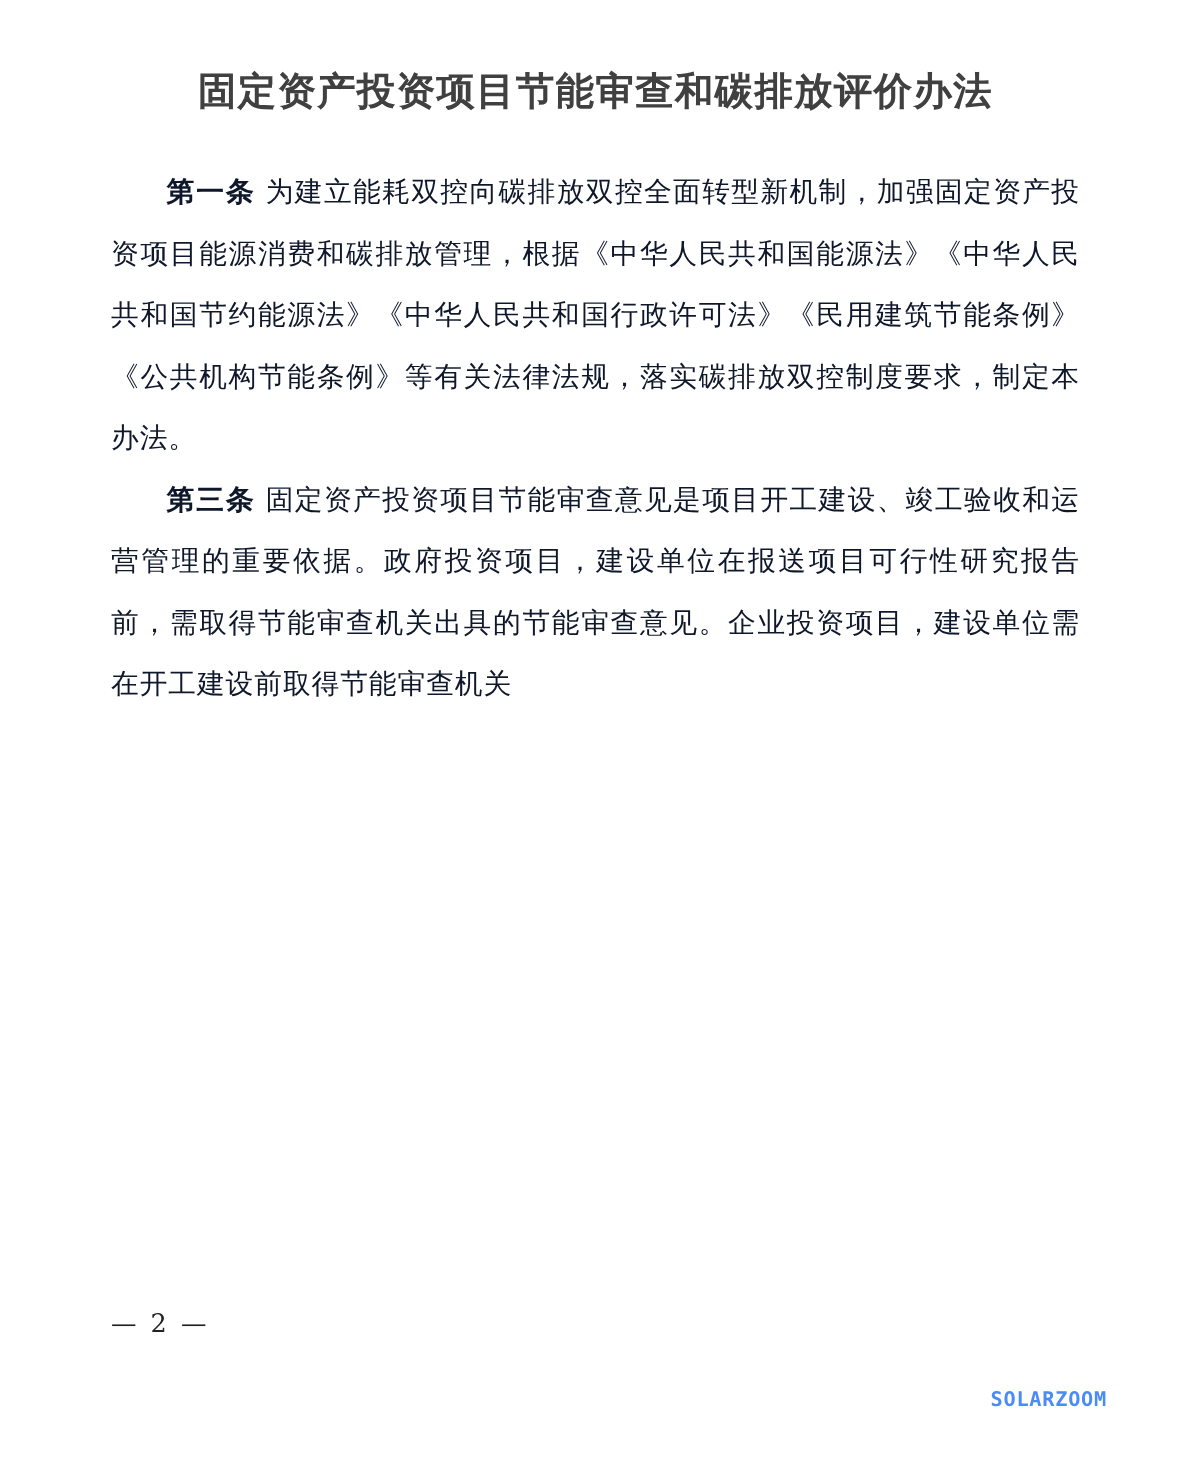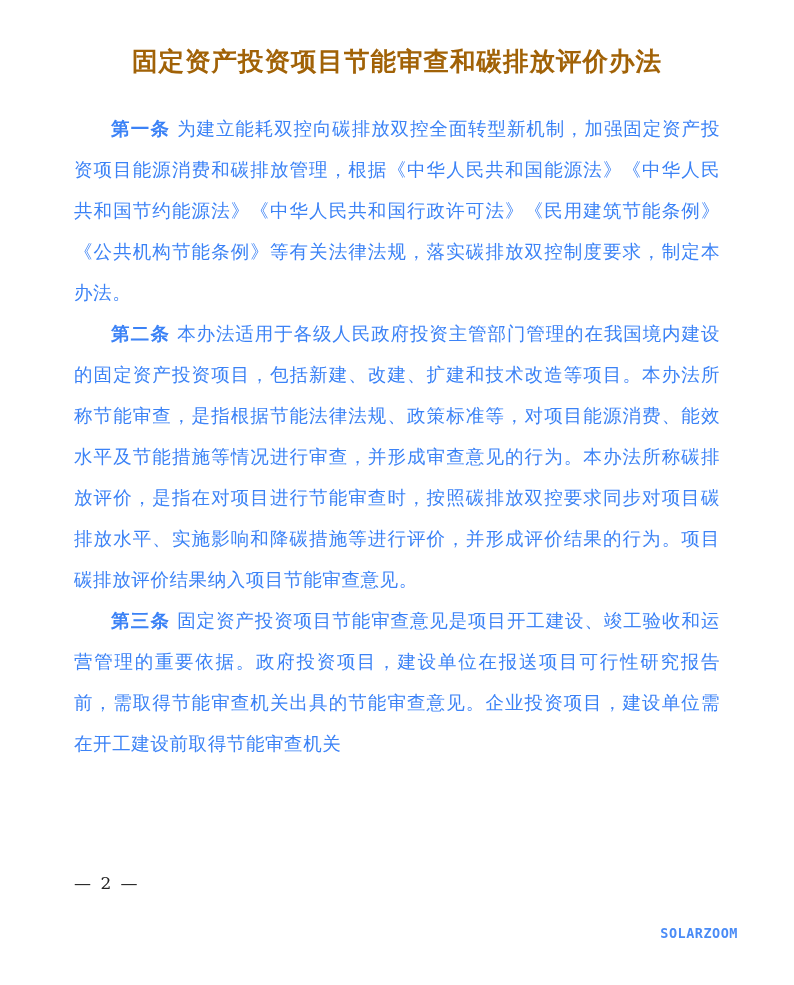--- a/index.html
+++ b/index.html
@@ -22,21 +22,21 @@
     box-sizing: border-box;
     padding: 28px 74px 0 74px;
   }
   .doc-title {
     text-align: center;
     font-size: 25.5px;
     font-weight: bold;
     letter-spacing: 1px;
     margin: 16px 0 0 0;
     line-height: 1.35;
-    color: #a16207;
+    color: #404040;
   }
   .chapter-heading {
     text-align: center;
     font-size: 17px;
     font-weight: bold;
     margin: 84px 0 0 0;
     letter-spacing: 1px;
     color: #141414;
   }
   .chapter-heading .gap {
@@ -47,21 +47,21 @@
     margin-top: 30px;
   }
   p.para {
     font-size: 18.5px;
     line-height: 41px;
     margin: 0 0 0 0;
     text-indent: 37px;
     text-align: justify;
     text-justify: inter-ideograph;
     letter-spacing: 0.6px;
-    color: #3b82f6;
+    color: #0f172a;
   }
   p.para + p.para {
     margin-top: 0px;
   }
   .art-label {
     font-weight: bold;
     letter-spacing: 1px;
   }
   .page-number {
     position: absolute;
@@ -111,24 +111,20 @@
   <h1 class="doc-title">固定资产投资项目节能审查和碳排放评价办法</h1>
 
 
   <div class="body-block">
 
     <p class="para">
       <span class="art-label">第一条</span>
       <span>为建立能耗双控向碳排放双控全面转型新机制，加强固定资产投资项目能源消费和碳排放管理，根据《中华人民共和国能源法》《中华人民共和国节约能源法》《中华人民共和国行政许可法》《民用建筑节能条例》《公共机构节能条例》等有关法律法规，落实碳排放双控制度要求，制定本办法。</span>
     </p>
 
-    <p class="para">
-      <span class="art-label">第二条</span>
-      <span>本办法适用于各级人民政府投资主管部门管理的在我国境内建设的固定资产投资项目，包括新建、改建、扩建和技术改造等项目。本办法所称节能审查，是指根据节能法律法规、政策标准等，对项目能源消费、能效水平及节能措施等情况进行审查，并形成审查意见的行为。本办法所称碳排放评价，是指在对项目进行节能审查时，按照碳排放双控要求同步对项目碳排放水平、实施影响和降碳措施等进行评价，并形成评价结果的行为。项目碳排放评价结果纳入项目节能审查意见。</span>
-    </p>
 
     <p class="para">
       <span class="art-label">第三条</span>
       <span>固定资产投资项目节能审查意见是项目开工建设、竣工验收和运营管理的重要依据。政府投资项目，建设单位在报送项目可行性研究报告前，需取得节能审查机关出具的节能审查意见。企业投资项目，建设单位需在开工建设前取得节能审查机关</span>
     </p>
 
   </div>
 
   <div class="page-number">— 2 —</div>
 

